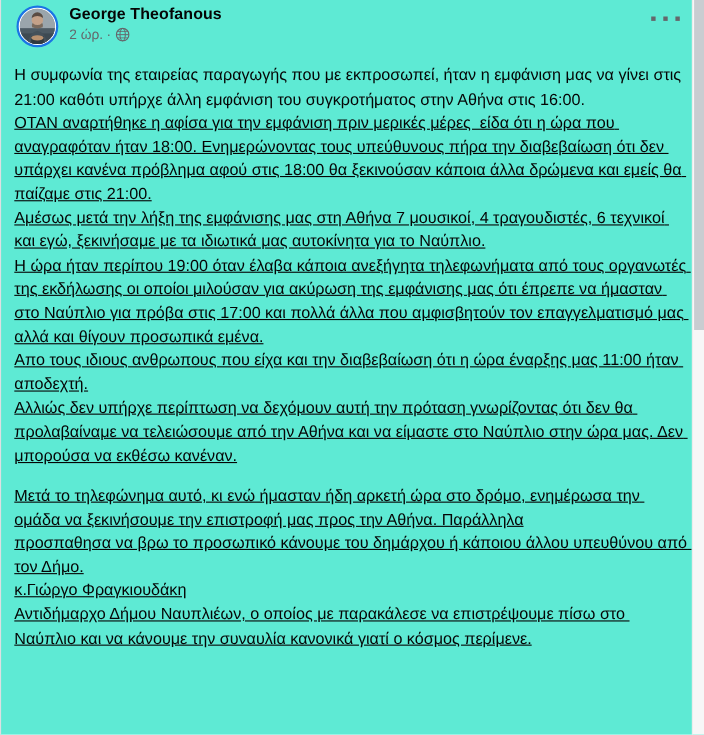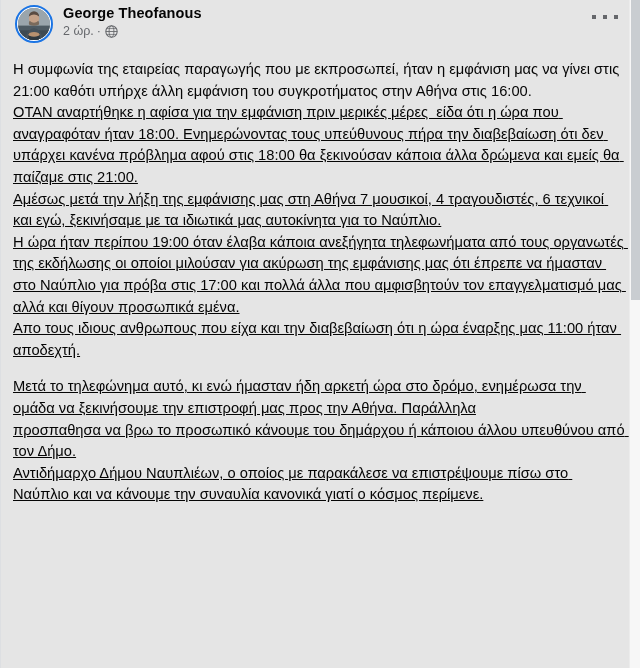--- a/index.html
+++ b/index.html
@@ -14,21 +14,21 @@
     font-family: "Liberation Sans", "DejaVu Sans", sans-serif;
     color: #050505;
     position: relative;
   }
 
   #post-root {
     position: absolute;
     left: 0; top: 0;
     width: 640px;
     height: 668px;
-    background: #e5e5e5;
+    background: #5eead4;
     border-left: 1px solid #dddfe2;
     box-sizing: border-box;
     overflow: hidden;
   }
 
   
   .post-header {
     display: flex;
     align-items: flex-start;
     padding: 4px 10px 0 14px;
@@ -196,22 +196,24 @@
       <i></i>
     </div>
   </div>
 
   <div class="post-body" id="post-body">
       <div class="para gap">Η συμφωνία της εταιρείας παραγωγής που με εκπροσωπεί, ήταν η εμφάνιση μας να γίνει στις 21:00 καθότι υπήρχε άλλη εμφάνιση του συγκροτήματος στην Αθήνα στις 16:00.</div>
       <div class="para">ΟΤΑΝ αναρτήθηκε η αφίσα για την εμφάνιση πριν μερικές μέρες  είδα ότι η ώρα που αναγραφόταν ήταν 18:00. Ενημερώνοντας τους υπεύθυνους πήρα την διαβεβαίωση ότι δεν υπάρχει κανένα πρόβλημα αφού στις 18:00 θα ξεκινούσαν κάποια άλλα δρώμενα και εμείς θα παίζαμε στις 21:00.</div>
       <div class="para">Αμέσως μετά την λήξη της εμφάνισης μας στη Αθήνα 7 μουσικοί, 4 τραγουδιστές, 6 τεχνικοί και εγώ, ξεκινήσαμε με τα ιδιωτικά μας αυτοκίνητα για το Ναύπλιο.</div>
       <div class="para">Η ώρα ήταν περίπου 19:00 όταν έλαβα κάποια ανεξήγητα τηλεφωνήματα από τους οργανωτές της εκδήλωσης οι οποίοι μιλούσαν για ακύρωση της εμφάνισης μας ότι έπρεπε να ήμασταν στο Ναύπλιο για πρόβα στις 17:00 και πολλά άλλα που αμφισβητούν τον επαγγελματισμό μας αλλά και θίγουν προσωπικά εμένα.</div>
       <div class="para">Απο τους ιδιους ανθρωπους που είχα και την διαβεβαίωση ότι η ώρα έναρξης μας 11:00 ήταν αποδεχτή.</div>
+      <div class="para">Αλλιώς δεν υπήρχε περίπτωση να δεχόμουν αυτή την πρόταση γνωρίζοντας ότι δεν θα προλαβαίναμε να τελειώσουμε από την Αθήνα και να είμαστε στο Ναύπλιο στην ώρα μας. Δεν μπορούσα να εκθέσω κανέναν.</div>
       <div class="para gap">Μετά το τηλεφώνημα αυτό, κι ενώ ήμασταν ήδη αρκετή ώρα στο δρόμο, ενημέρωσα την ομάδα να ξεκινήσουμε την επιστροφή μας προς την Αθήνα. Παράλληλα</div>
       <div class="para">προσπαθησα να βρω το προσωπικό κάνουμε του δημάρχου ή κάποιου άλλου υπευθύνου από τον Δήμο.</div>
+      <div class="para">κ.Γιώργο Φραγκιουδάκη</div>
       <div class="para">Αντιδήμαρχο Δήμου Ναυπλιέων, ο οποίος με παρακάλεσε να επιστρέψουμε πίσω στο Ναύπλιο και να κάνουμε την συναυλία κανονικά γιατί ο κόσμος περίμενε.</div>
     </div>
 
   <div class="scrollbar-track">
     <div class="scrollbar-thumb"></div>
   </div>
 
 </div>
 
 </body></html>

